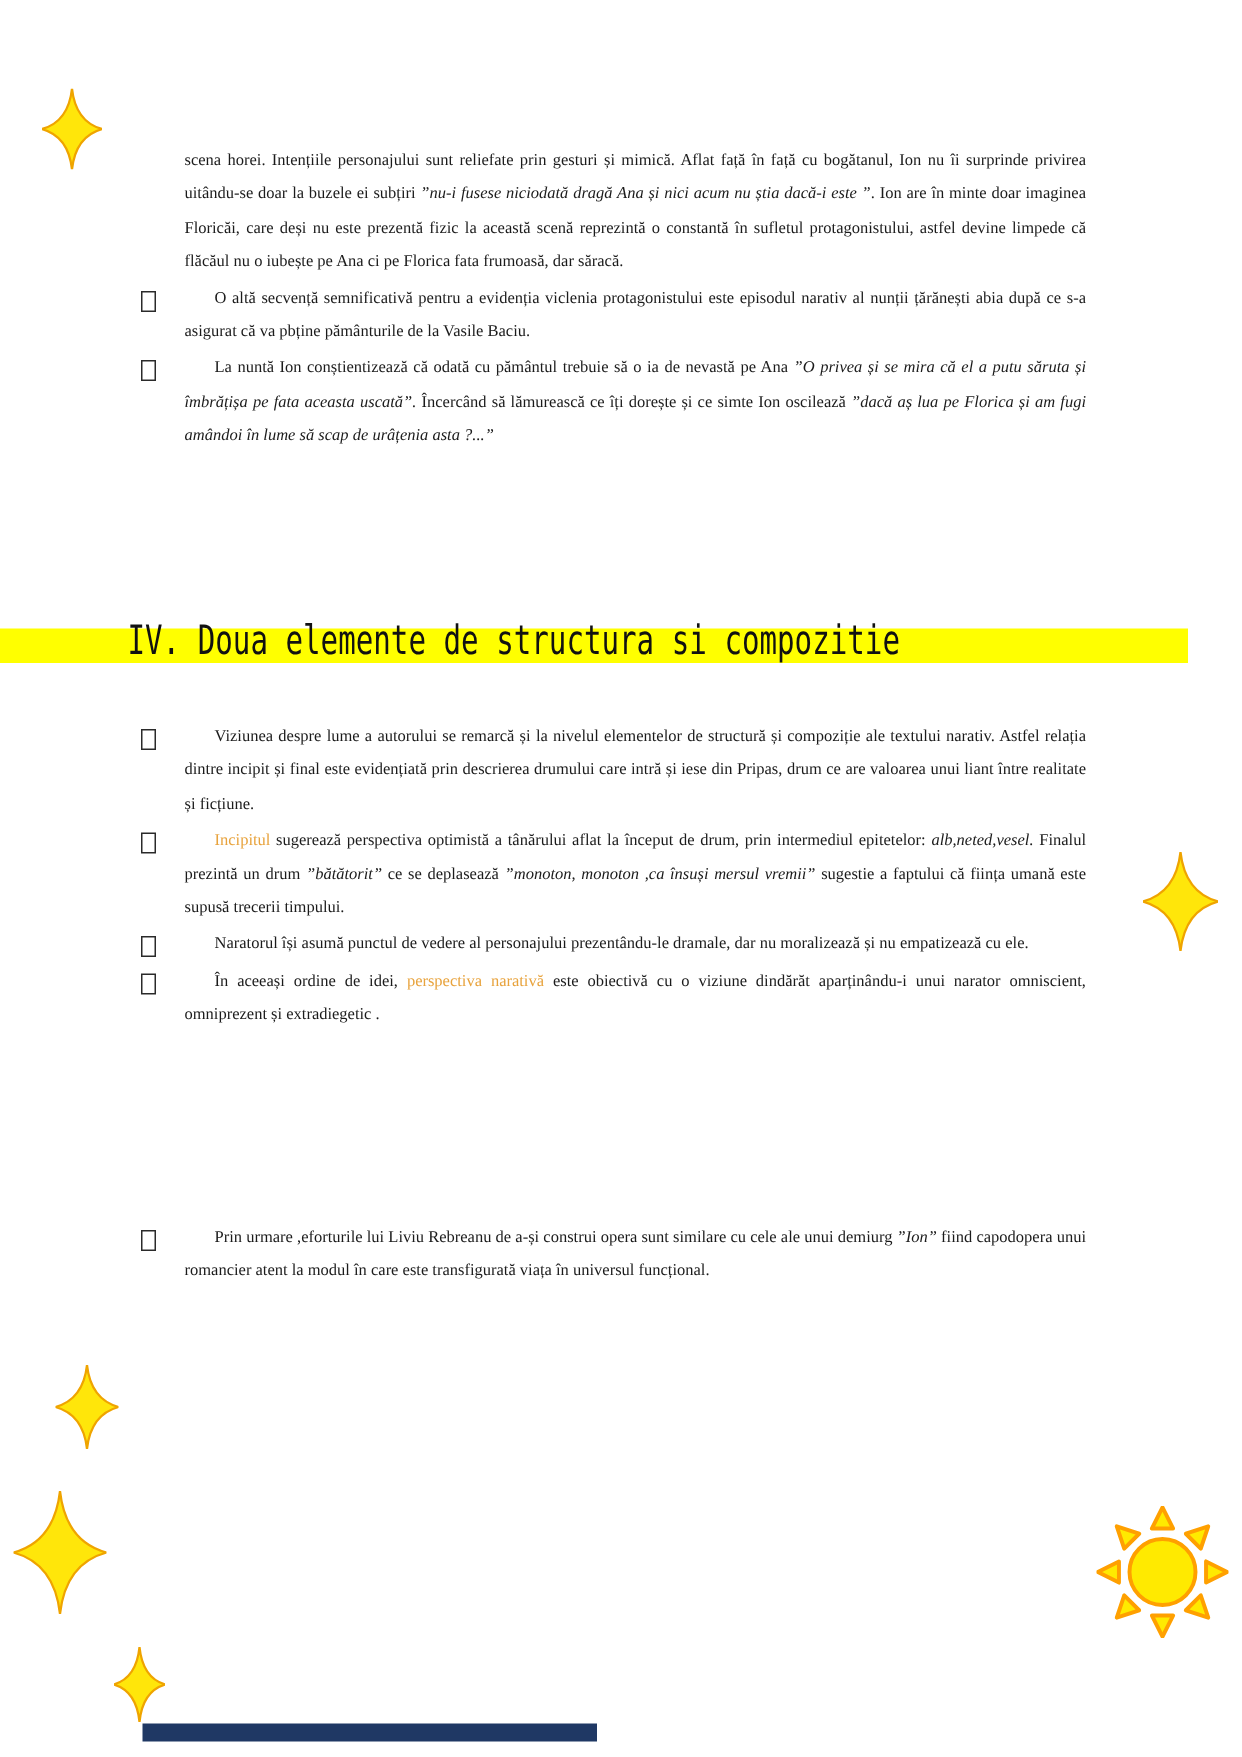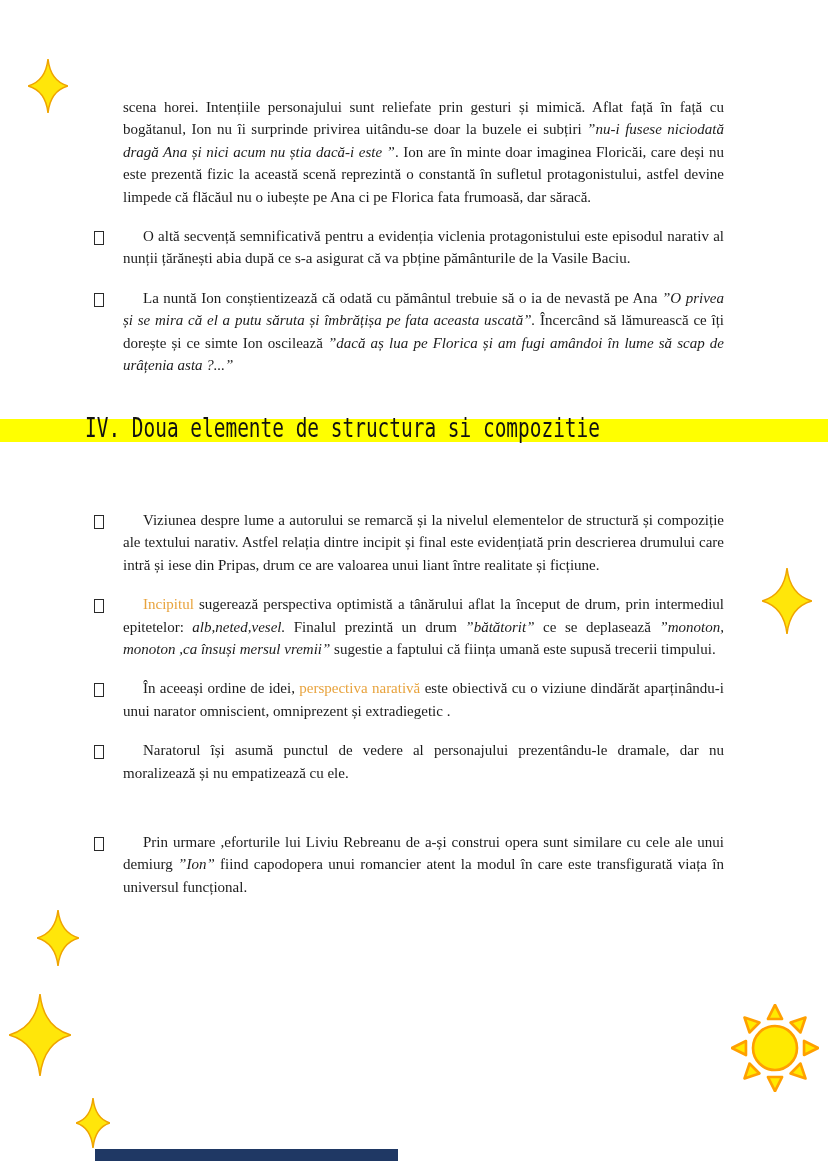--- a/index.html
+++ b/index.html
@@ -1,26 +1,26 @@
 <!DOCTYPE html>
 <html style="--heading4-highlight: #FFFF00; --heading5-highlight: #FAF7A0; --keyword-orange: #E8A33D; --star-fill: #FFE60A; --star-stroke: #EFA400; --sun-fill: #FFEA00; --sun-stroke: #FFA000; --bottom-bar: #1F3864; --text: #1B1B1B;"><head>
 <meta charset="utf-8">
 <style>
   html,body{margin:0;padding:0;background:#fff;}
   .page{position:relative;width:828px;height:1171px;background:#ffffff;overflow:hidden;
         font-family:"Liberation Serif",serif;color:#1b1b1b;}
   .col{position:absolute;left:123px;width:601px;}
-  .g1{top:96px}.g2{top:492px}.g3{top:814px}
-  .para{margin:0 0 2px 0;font-size:15px;line-height:22.4px;text-align:justify;}
+  .g1{top:96px}.g2{top:480px}.g3{top:814px}
+  .para{margin:0 0 2px 0;font-size:11px;line-height:22.4px;text-align:justify;}
   .it{font-style:italic;}
   .kw{color:var(--keyword-orange);}
-  .bullet{position:relative;margin:17px 0 2px 0;}
+  .bullet{position:relative;margin:0 0 2px 0;}
   .bullet .para{text-indent:20px;}
   .bx{position:absolute;left:-29px;top:6px;width:8px;height:12px;border:1.5px solid #2a2a2a;background:transparent;}
-  .heading{position:absolute;left:0;width:792px;padding-left:36px;}
+  .heading{position:absolute;left:0;width:792px;}
   .h4{top:419px;height:23px;background:var(--heading4-highlight);}
   .h5{top:773px;height:23px;background:var(--heading5-highlight);}
   .heading-text{position:absolute;left:85px;top:-5px;font-family:"DejaVu Sans Mono",monospace;
         font-size:27px;line-height:28px;white-space:pre;color:#111;
         transform:scaleX(.72);transform-origin:0 0;}
   .deco{position:absolute;}
   .star path{fill:var(--star-fill);stroke:var(--star-stroke);}
   .sun-g{fill:var(--sun-fill);stroke:var(--sun-stroke);}
   .bar{position:absolute;left:95px;top:1149px;width:303px;height:12px;background:var(--bottom-bar);}
 </style>
@@ -85,26 +85,26 @@
       <p class="para"><span>Viziunea despre lume a autorului se remarcă și la nivelul elementelor de structură și compoziție ale textului narativ. Astfel relația dintre incipit și final este evidențiată prin descrierea drumului care intră și iese din Pripas, drum ce are valoarea unui liant între realitate și ficțiune.</span></p>
     </div>
 
     <div class="bullet">
       <span class="bx"></span>
       <p class="para"><span class="kw">Incipitul</span><span> sugerează perspectiva optimistă a tânărului aflat la început de drum, prin intermediul epitetelor: </span><span class="it">alb,neted,vesel.</span><span> Finalul prezintă un drum </span><span class="it">”bătătorit”</span><span> ce se deplasează </span><span class="it">”monoton, monoton ,ca însuși mersul vremii”</span><span> sugestie a faptului că ființa umană este supusă trecerii timpului.</span></p>
     </div>
 
     <div class="bullet">
       <span class="bx"></span>
-      <p class="para"><span>În aceeași ordine de idei, </span><span class="kw">perspectiva narativă</span><span> este obiectivă cu o viziune dindărăt aparținându-i unui narator omniscient, omniprezent și extradiegetic .</span></p>
+      <p class="para"><span>Naratorul își asumă punctul de vedere al personajului prezentându-le dramale, dar nu moralizează și nu empatizează cu ele.</span></p>
     </div>
 
     <div class="bullet">
       <span class="bx"></span>
-      <p class="para"><span>Naratorul își asumă punctul de vedere al personajului prezentându-le dramale, dar nu moralizează și nu empatizează cu ele.</span></p>
+      <p class="para"><span>În aceeași ordine de idei, </span><span class="kw">perspectiva narativă</span><span> este obiectivă cu o viziune dindărăt aparținându-i unui narator omniscient, omniprezent și extradiegetic .</span></p>
     </div>
   </div>
 
   <div class="col g3">
     <div class="bullet">
       <span class="bx"></span>
       <p class="para"><span>Prin urmare ,eforturile lui Liviu Rebreanu de a-și construi opera sunt similare cu cele ale unui demiurg </span><span class="it">”Ion”</span><span> fiind capodopera unui romancier atent la modul în care este transfigurată viața în universul funcțional.</span></p>
     </div>
   </div>
 

